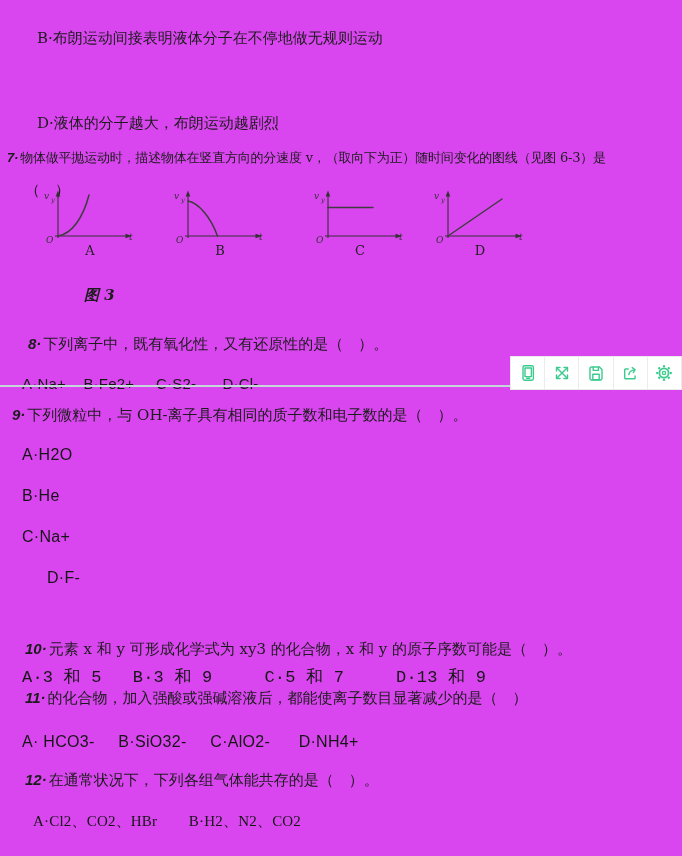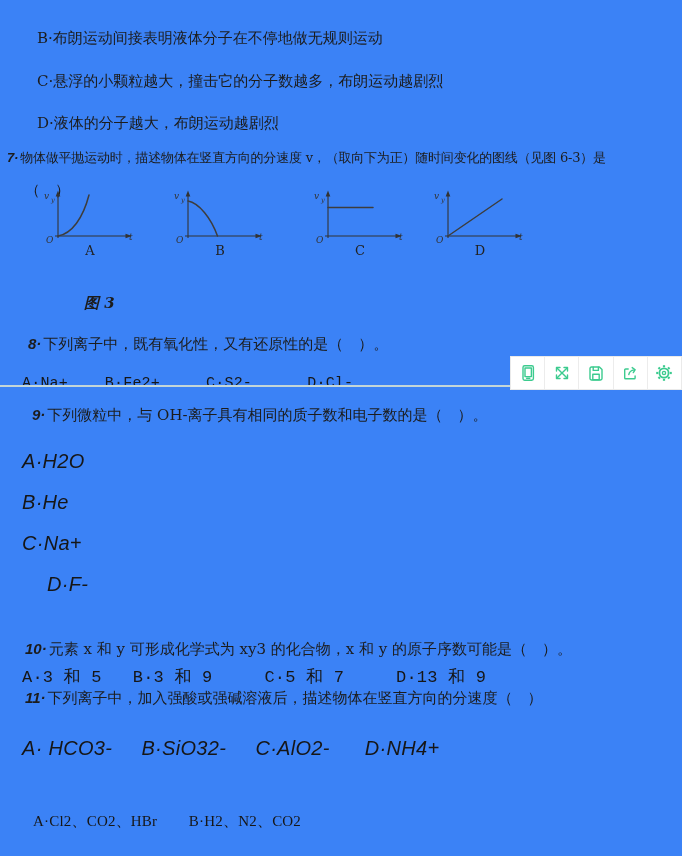--- a/index.html
+++ b/index.html
@@ -1,23 +1,23 @@
 <!DOCTYPE html>
 <html><head>
 <meta charset="utf-8">
 <style>
   html,body{margin:0;padding:0;background:#ffffff;}
-  #screen{position:relative;width:682px;height:856px;background:#3b82f6;overflow:hidden;
+  #screen{position:relative;width:682px;height:856px;background:#d946ef;overflow:hidden;
           font-family:"DejaVu Serif",serif;color:#1c1c1c;}
   .ln{position:absolute;white-space:pre;font-size:15px;line-height:1.25;}
   .serif{font-family:"DejaVu Serif",serif;}
   .sans{font-family:"Liberation Sans",sans-serif;color:#161616;}
   .num{font-style:italic;font-weight:600;font-family:"Liberation Sans",sans-serif;padding-right:2px;}
   .q7{font-size:13px;letter-spacing:-0.2px;}
-  .opt16{font-size:20px;letter-spacing:.3px;font-style:italic;}
+  .opt16{font-size:16px;letter-spacing:.3px;}
   .opt15{font-size:15px;letter-spacing:.2px;}
   .caption{font-weight:700;font-style:italic;font-size:15px;}
   
   .graph{position:absolute;top:188px;width:96px;text-align:center;}
   .graph svg{display:block;}
   .glabel{font-family:"DejaVu Serif",serif;font-size:13px;color:#222;margin-top:-1px;}
   .ax{font-family:"DejaVu Serif",serif;font-style:italic;font-size:9px;fill:#333;}
   .axsub{font-family:"DejaVu Serif",serif;font-style:italic;font-size:6.5px;fill:#333;}
   .axline{stroke:#333;stroke-width:1.1;fill:none;}
   .axarrow{fill:#333;stroke:none;}
@@ -32,21 +32,20 @@
       border:none;border-left:1px solid #ececec;padding:0;cursor:pointer;}
   .tb:first-child{border-left:none;}
   .tb svg{stroke:#3ccb8f;fill:none;stroke-width:1.4;stroke-linecap:round;stroke-linejoin:round;}
 </style>
 </head>
 <body>
 
 <div id="screen">
 
   <p class="ln serif" style="left:37px;top:14px;">B·布朗运动间接表明液体分子在不停地做无规则运动</p>
-  <p class="ln serif" style="left:37px;top:57px;">C·悬浮的小颗粒越大，撞击它的分子数越多，布朗运动越剧烈</p>
   <p class="ln serif" style="left:37px;top:99px;">D·液体的分子越大，布朗运动越剧烈</p>
 
   <p class="ln serif q7" style="left:7px;top:137px;"><span class="num">7·</span><span>物体做平抛运动时，描述物体在竖直方向的分速度 v，（取向下为正）随时间变化的图线（见图 6-3）是</span></p>
   <p class="ln serif" style="left:25px;top:166px;">（　）</p>
 
   <div class="graph" style="left:42px;">
     <svg width="96" height="56" viewBox="0 0 96 56">
       <text class="ax" x="2" y="11">v</text>
       <text class="axsub" x="9" y="14">y</text>
       <path class="axline" d="M16 50 V6"></path>
@@ -98,24 +97,24 @@
         <path class="axarrow" d="M16 2.5 L13.7 8.5 L18.3 8.5 Z"></path>
       <path class="axline" d="M13 48 H84"></path>
         <path class="axarrow" d="M90 48 L83.5 45.7 L83.5 50.3 Z"></path>
       <path class="curve" d="M16 48 L70 11"></path>
       <text class="ax" x="87" y="51.5">t</text>
       <text class="ax" x="4" y="55">O</text>
     </svg>
     <div class="glabel">D</div>
   </div>
 
-  <p class="ln caption" style="left:84px;top:279px;">图 3</p>
+  <p class="ln caption" style="left:84px;top:271px;">图 3</p>
 
   <p class="ln serif" style="left:28px;top:320px;"><span class="num">8·</span><span>下列离子中，既有氧化性，又有还原性的是（　）。</span></p>
-  <p class="ln sans opt15" style="left:22px;top:360px;font-family:Liberation Mono, monospace;">A·Na+    B·Fe2+     C·S2-      D·Cl-</p>
+  <p class="ln sans opt15" style="left:22px;top:360px;">A·Na+    B·Fe2+     C·S2-      D·Cl-</p>
 
   <div id="divider"></div>
 
   <div id="toolbar">
     <button class="tb">
       <svg width="18" height="18" viewBox="0 0 18 18">
         <rect x="4" y="1.8" width="10.4" height="14.4" rx="1.6"></rect>
         <rect x="6" y="4" width="6.4" height="8.6"></rect>
         <line x1="7.6" y1="14.3" x2="10.8" y2="14.3"></line>
       </svg>
@@ -155,28 +154,29 @@
           <line x1="4.9" y1="13.1" x2="3.5" y2="14.5"></line>
           <line x1="3.2" y1="9" x2="1.2" y2="9"></line>
           <line x1="4.9" y1="4.9" x2="3.5" y2="3.5"></line>
           <line x1="9" y1="3.2" x2="9" y2="1.2"></line>
           <line x1="13.1" y1="4.9" x2="14.5" y2="3.5"></line>
         </g>
       </svg>
     </button>
   </div>
 
-  <p class="ln serif" style="left:32px;top:391px;text-align:right;"><span class="num">9·</span><span>下列微粒中，与 OH-离子具有相同的质子数和电子数的是（　）。</span></p>
+  <p class="ln serif" style="left:12px;top:391px;text-align:right;"><span class="num">9·</span><span>下列微粒中，与 OH-离子具有相同的质子数和电子数的是（　）。</span></p>
   <p class="ln sans opt16" style="left:22px;top:429px;">A·H2O</p>
   <p class="ln sans opt16" style="left:22px;top:470px;text-align:center;">B·He</p>
   <p class="ln sans opt16" style="left:22px;top:511px;">C·Na+</p>
   <p class="ln sans opt16" style="left:38px;top:552px;margin-left:9px;">D·F-</p>
 
   <p class="ln serif" style="left:25px;top:592px;margin-top:48px;"><span class="num">10·</span><span>元素 x 和 y 可形成化学式为 xy3 的化合物，x 和 y 的原子序数可能是（　）。</span></p>
   <p class="ln sans opt15" style="left:22px;top:650px;font-size:17px;font-family:Liberation Mono, monospace;">A·3 和 5   B·3 和 9     C·5 和 7     D·13 和 9</p>
 
-  <p class="ln serif" style="left:25px;top:674px;"><span class="num">11·</span><span>下列离子中，加入强酸或强碱溶液后，描述物体在竖直方向的分速度（　）</span></p>
+  <p class="ln serif" style="left:25px;top:674px;"><span class="num">11·</span><span>的化合物，加入强酸或强碱溶液后，都能使离子数目显著减少的是（　）</span></p>
   <p class="ln sans opt16" style="left:22px;top:716px;">A· HCO3-     B·SiO32-     C·AlO2-      D·NH4+</p>
 
+  <p class="ln serif" style="left:25px;top:756px;"><span class="num">12·</span><span>在通常状况下，下列各组气体能共存的是（　）。</span></p>
   <p class="ln sans opt15" style="left:33px;top:797px;font-family:Liberation Serif, serif;">A·Cl2、CO2、HBr        B·H2、N2、CO2</p>
   <p class="ln sans opt15" style="left:27px;top:838px;">C·SO2、H2、H2S        D·NH3、N2、HCl</p>
 
 </div>
 
 </body></html>

